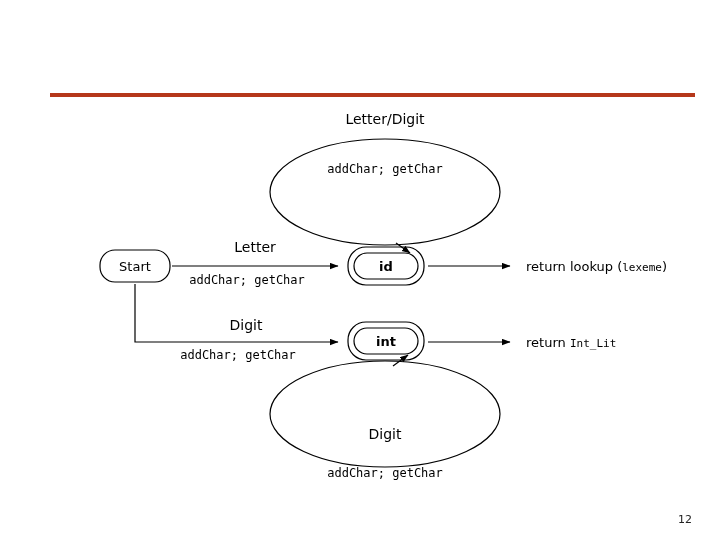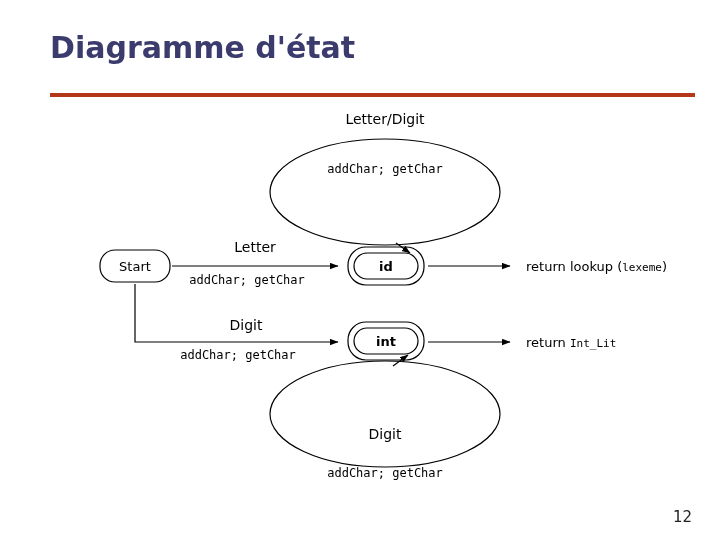--- a/index.html
+++ b/index.html
@@ -36,21 +36,21 @@
     left: 50px;
     top: 93px;
     width: 645px;
     height: 4px;
     background: #b5371a;
   }
   .page-number {
     position: absolute;
     right: 28px;
     bottom: 14px;
-    font-size: 15px;
+    font-size: 11px;
     color: #222222;
     font-family: "DejaVu Sans", sans-serif;
   }
   .diagram {
     position: absolute;
     left: 80px;
     top: 104px;
     width: 620px;
     height: 390px;
   }
@@ -85,21 +85,20 @@
   .lbl-return-mono {
     font-family: "DejaVu Sans Mono", monospace;
     font-size: 11px;
   }
 </style>
 </head>
 <body>
 
 <div class="slide">
 
-  <div class="slide-title">Diagramme d'état</div>
   <div class="title-rule"></div>
 
   <div class="diagram">
     <svg width="620" height="390" viewBox="0 0 620 390">
       <defs>
         <marker id="arrow" markerWidth="9" markerHeight="9" refX="8" refY="3.2" orient="auto" markerUnits="userSpaceOnUse">
           <path d="M0,0 L8.5,3.2 L0,6.4 z" fill="#000000"></path>
         </marker>
       </defs>
 

